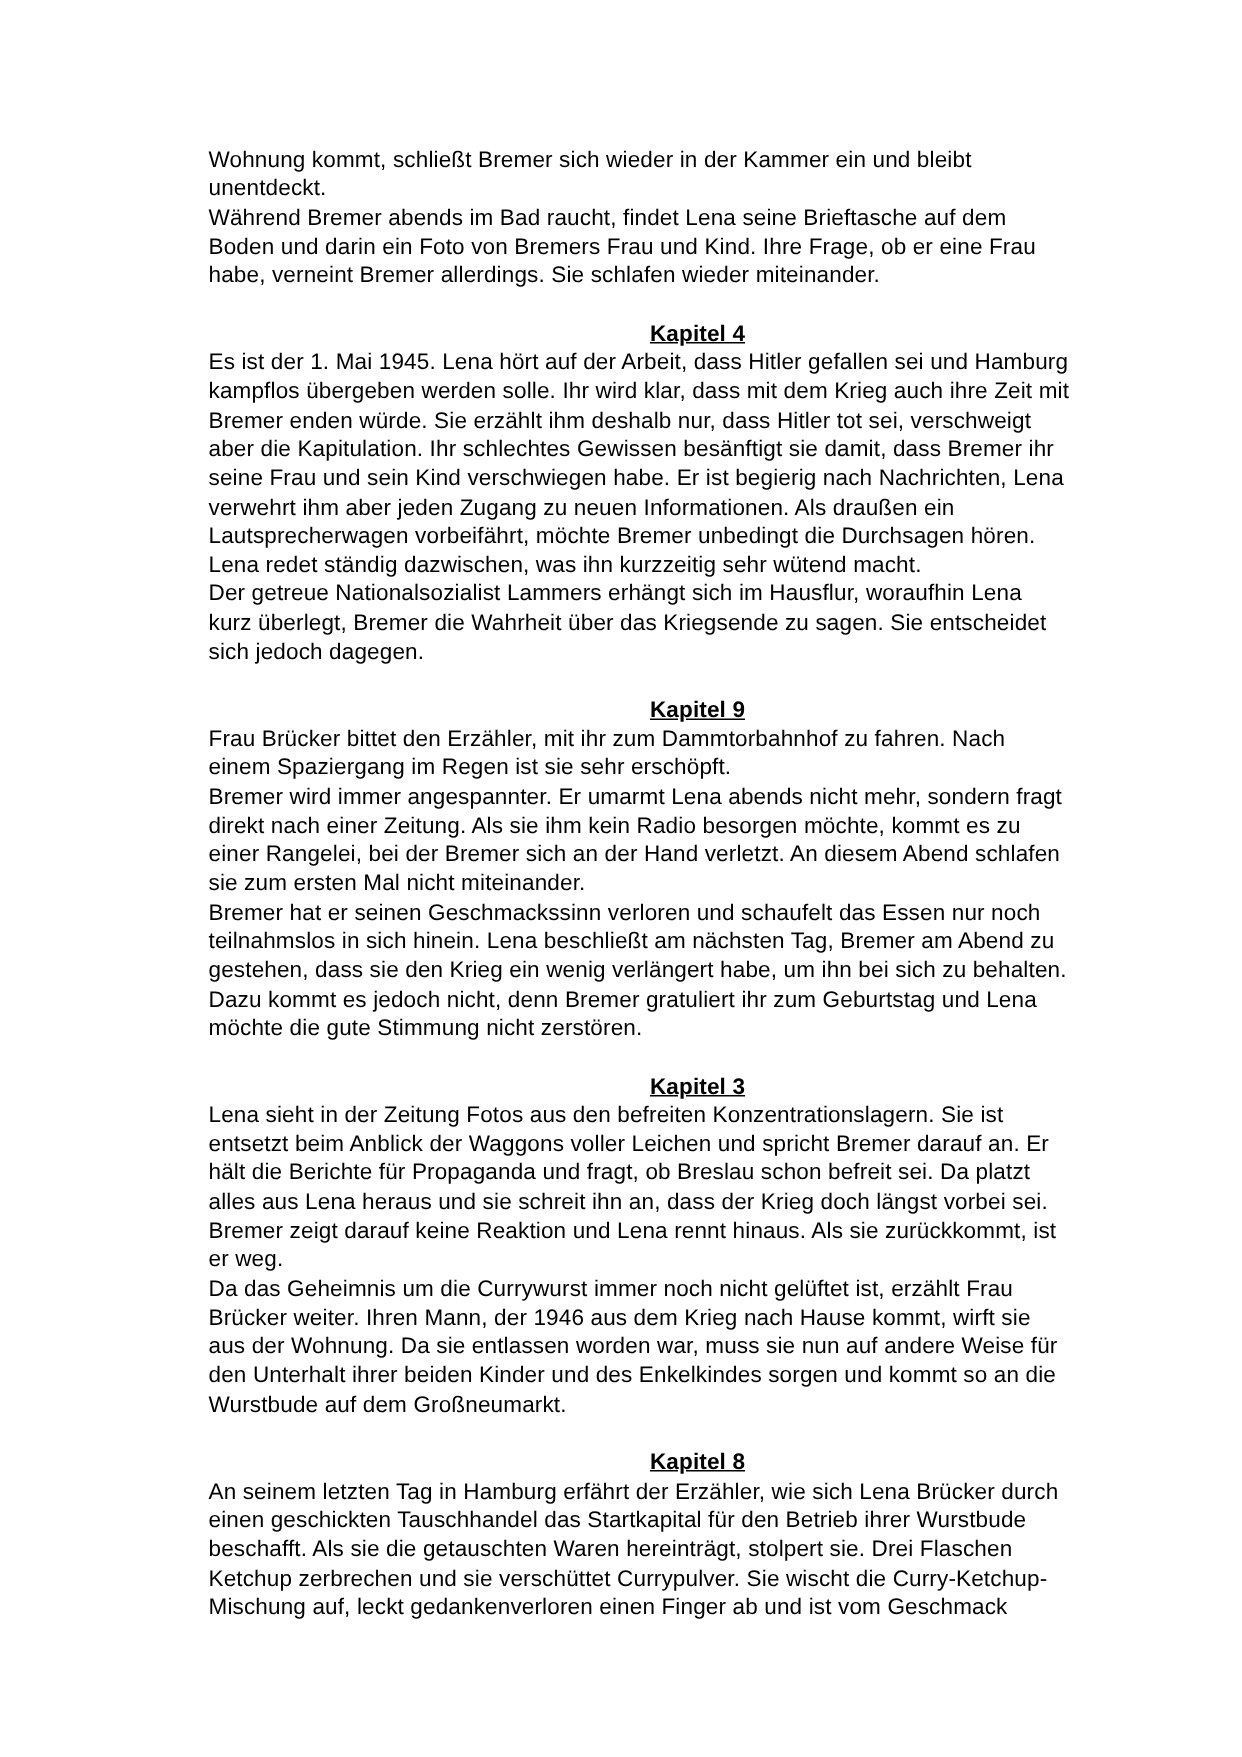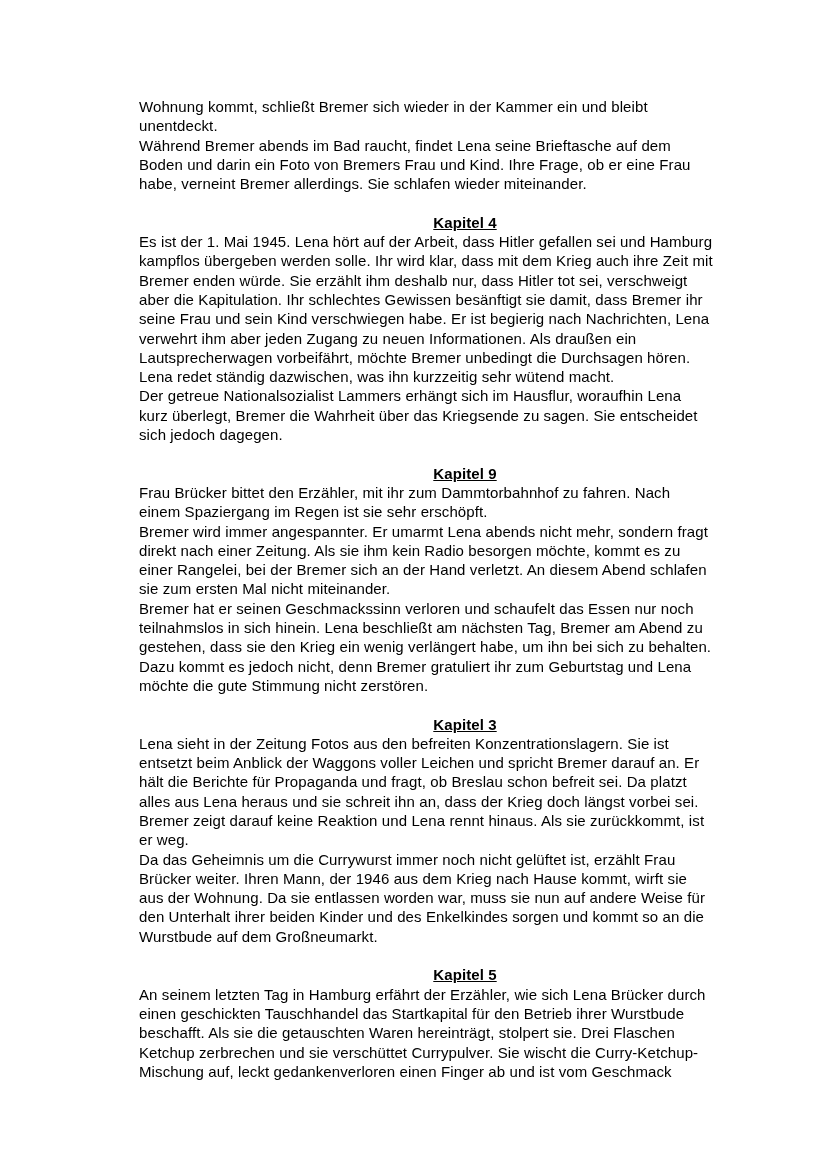--- a/index.html
+++ b/index.html
@@ -94,21 +94,21 @@
 Bremer zeigt darauf keine Reaktion und Lena rennt hinaus. Als sie zurückkommt, ist
 er weg.
 Da das Geheimnis um die Currywurst immer noch nicht gelüftet ist, erzählt Frau
 Brücker weiter. Ihren Mann, der 1946 aus dem Krieg nach Hause kommt, wirft sie
 aus der Wohnung. Da sie entlassen worden war, muss sie nun auf andere Weise für
 den Unterhalt ihrer beiden Kinder und des Enkelkindes sorgen und kommt so an die
 Wurstbude auf dem Großneumarkt.</p>
     </section>
 
     <section class="section">
-      <h2 class="chapter-heading">Kapitel 5</h2>
+      <h2 class="chapter-heading">Kapitel 8</h2>
       <p class="para">An seinem letzten Tag in Hamburg erfährt der Erzähler, wie sich Lena Brücker durch
 einen geschickten Tauschhandel das Startkapital für den Betrieb ihrer Wurstbude
 beschafft. Als sie die getauschten Waren hereinträgt, stolpert sie. Drei Flaschen
 Ketchup zerbrechen und sie verschüttet Currypulver. Sie wischt die Curry-Ketchup-
 Mischung auf, leckt gedankenverloren einen Finger ab und ist vom Geschmack</p>
     </section>
 
   </div>
 </div>
 

